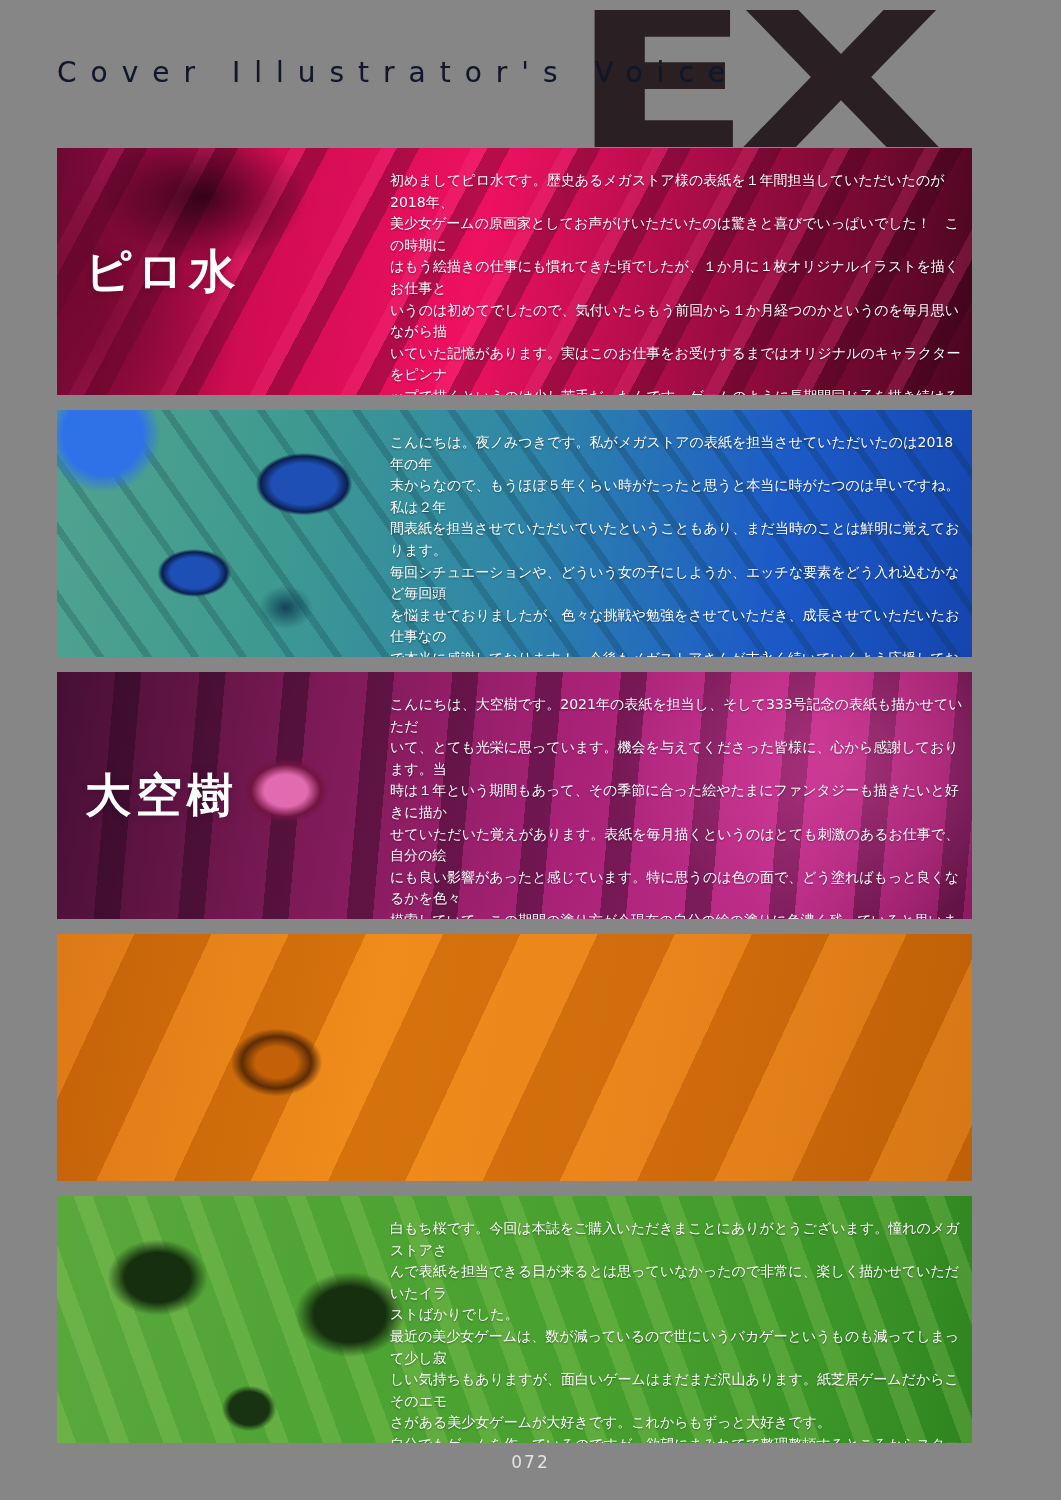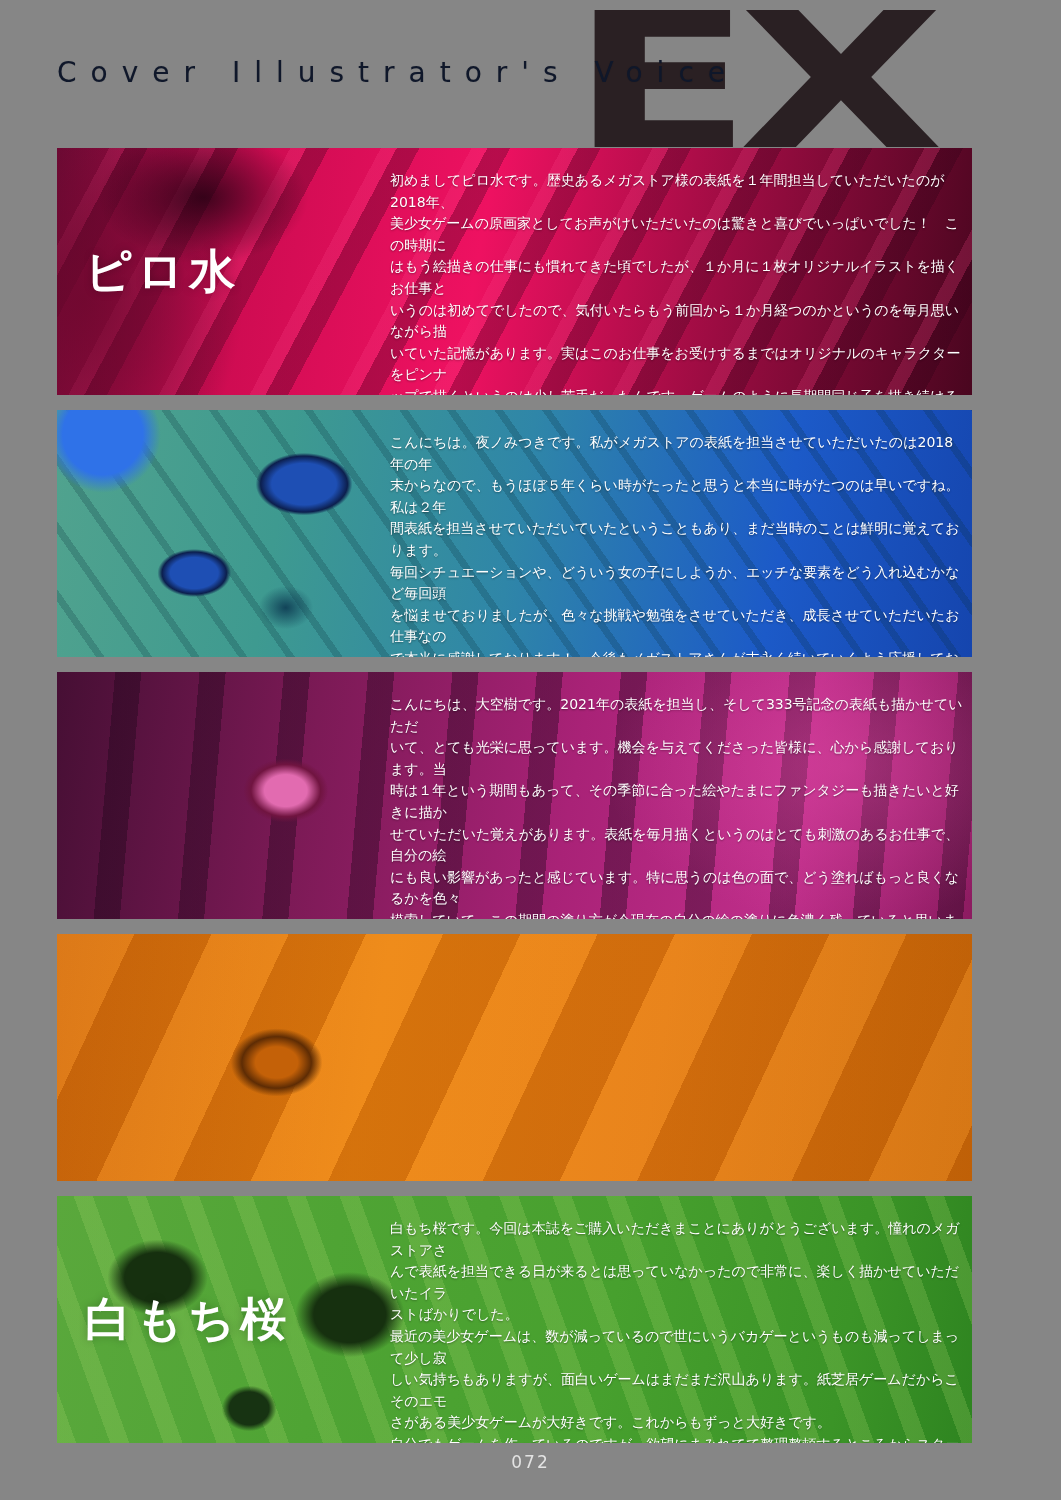--- a/index.html
+++ b/index.html
@@ -121,34 +121,34 @@
 <section class="panel panel-2 art-mitsuki">
   <div class="comment">こんにちは。夜ノみつきです。私がメガストアの表紙を担当させていただいたのは2018年の年
 末からなので、もうほぼ５年くらい時がたったと思うと本当に時がたつのは早いですね。私は２年
 間表紙を担当させていただいていたということもあり、まだ当時のことは鮮明に覚えております。
 毎回シチュエーションや、どういう女の子にしようか、エッチな要素をどう入れ込むかなど毎回頭
 を悩ませておりましたが、色々な挑戦や勉強をさせていただき、成長させていただいたお仕事なの
 で本当に感謝しております！　今後もメガストアさんが末永く続いていくよう応援しております！</div>
 </section>
 
 <section class="panel panel-3 art-itsuki">
+  <div class="artist-name">大空樹</div>
   <div class="comment">こんにちは、大空樹です。2021年の表紙を担当し、そして333号記念の表紙も描かせていただ
 いて、とても光栄に思っています。機会を与えてくださった皆様に、心から感謝しております。当
 時は１年という期間もあって、その季節に合った絵やたまにファンタジーも描きたいと好きに描か
 せていただいた覚えがあります。表紙を毎月描くというのはとても刺激のあるお仕事で、自分の絵
 にも良い影響があったと感じています。特に思うのは色の面で、どう塗ればもっと良くなるかを色々
 模索していて、この期間の塗り方が今現在の自分の絵の塗りに色濃く残っていると思います。これ
 からも良い絵が描けるよう頑張ろうと思いますのでよろしくお願いいたします。</div>
 </section>
 
 <section class="panel panel-4 art-oryou">
 </section>
 
 <section class="panel panel-5 art-sakura">
-  <div class="artist-name">白もち桜</div>
   <div class="comment">白もち桜です。今回は本誌をご購入いただきまことにありがとうございます。憧れのメガストアさ
 んで表紙を担当できる日が来るとは思っていなかったので非常に、楽しく描かせていただいたイラ
 ストばかりでした。
 最近の美少女ゲームは、数が減っているので世にいうバカゲーというものも減ってしまって少し寂
 しい気持ちもありますが、面白いゲームはまだまだ沢山あります。紙芝居ゲームだからこそのエモ
 さがある美少女ゲームが大好きです。これからもずっと大好きです。
 自分でもゲームを作っているのですが、欲望にまみれてて整理整頓するところからスタートしてい
 ます！笑　いつかお披露目できる日が来るといいなぁ。
 これからも美少女ゲームに幸あれ！私もまだまだ未熟ものではありますが、頑張ってお絵かき続け
 ていく所存です。</div>

